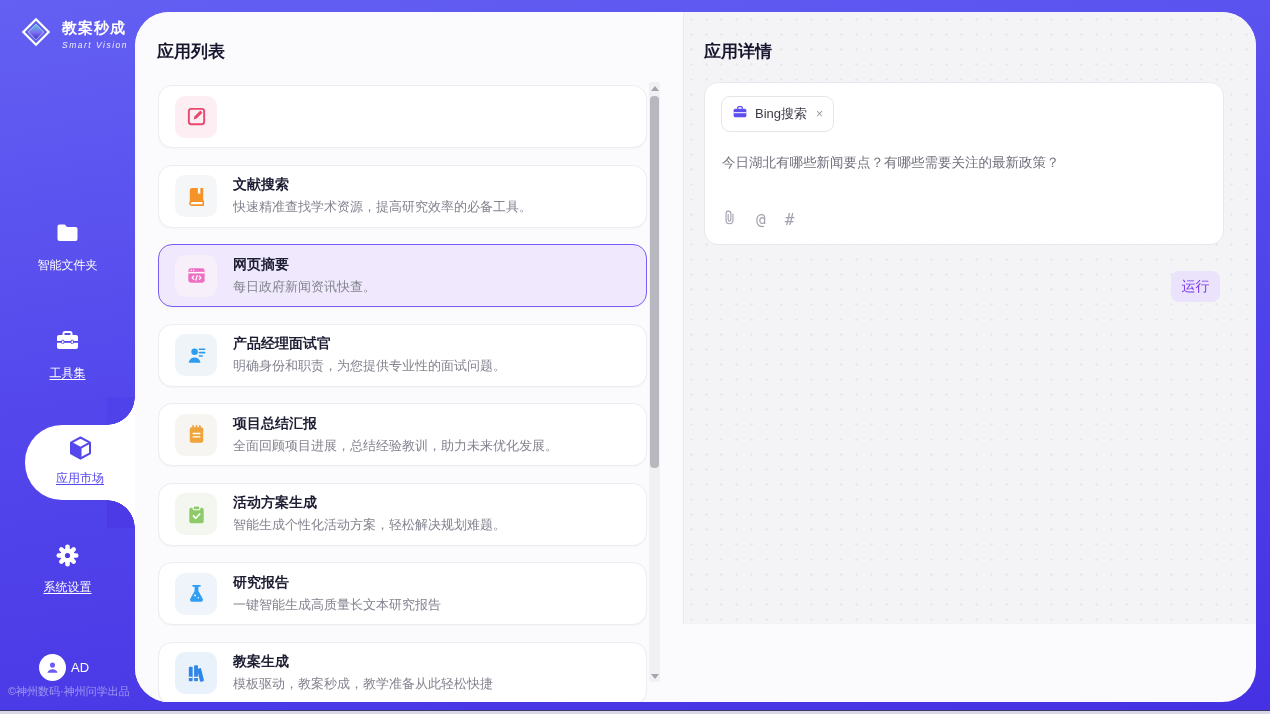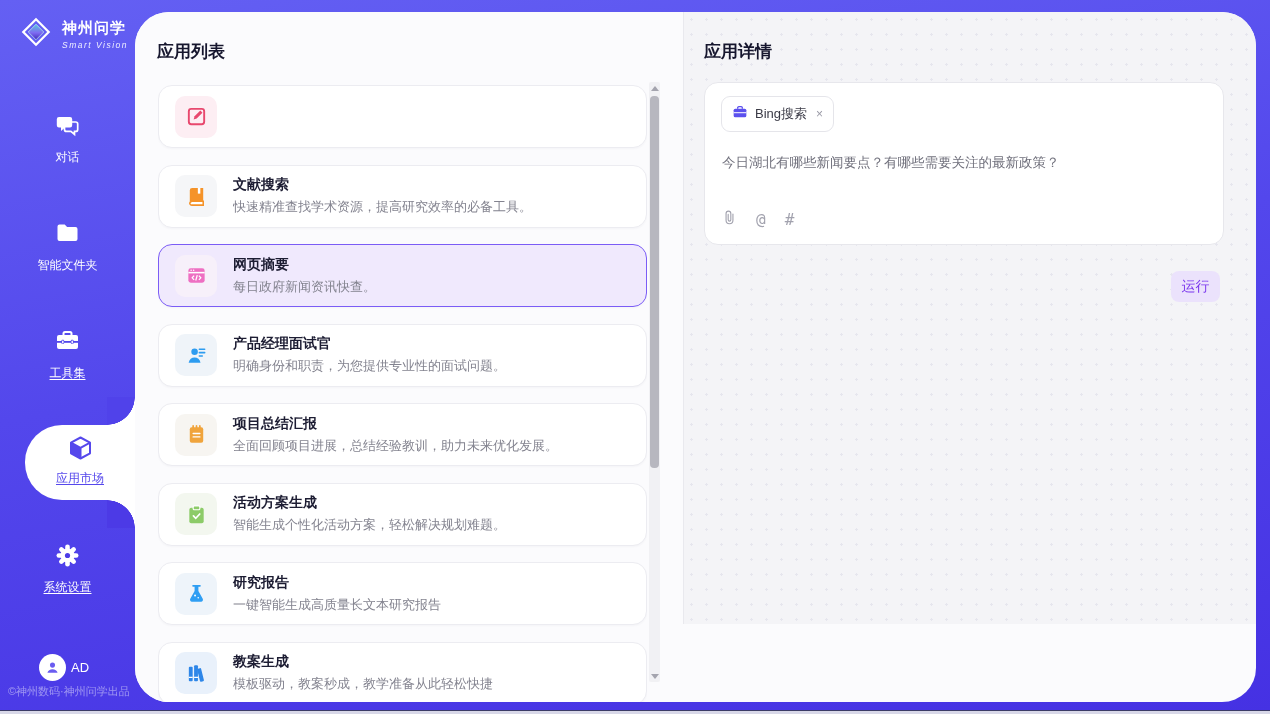--- a/index.html
+++ b/index.html
@@ -108,34 +108,25 @@
               <stop offset="0" stop-color="#59c8da"></stop>
                 <stop offset=".55" stop-color="#7f6bf2"></stop>
               <stop offset="1" stop-color="#3f2bb8"></stop>
             </linearGradient>
           </defs>
           <rect x="9" y="9" width="18" height="18" transform="rotate(45 18 18)" fill="none" stroke="#fff" stroke-width="2.2"></rect>
           <rect x="12.5" y="12.5" width="11" height="11" transform="rotate(45 18 18)" fill="url(#dg)" stroke="#cfe" stroke-width="0.6"></rect>
         </svg>
       </span>
       <span class="brand-text">
-        <span class="cn">神州问学</span>
+        <span class="cn">教案秒成</span>
         <span class="en" style="display:block">Smart Vision</span>
       </span>
     </div>
 
-    <div class="nav-item n-chat">
-      <span class="ico">
-        <svg width="27" height="27" viewBox="0 0 27 27">
-          <path d="M5 5h11a2.2 2.2 0 0 1 2.2 2.2v6.1a2.2 2.2 0 0 1-2.2 2.2h-5l-4 3.4v-3.4H5a2.2 2.2 0 0 1-2.2-2.2V7.2A2.2 2.2 0 0 1 5 5z" fill="#fff"></path>
-          <path d="M12.5 10h9.2a2 2 0 0 1 2 2v5.4a2 2 0 0 1-2 2h-1.2v3l-3.6-3h-4.4a2 2 0 0 1-2-2V12a2 2 0 0 1 2-2z" fill="none" stroke="#fff" stroke-width="1.7"></path>
-        </svg>
-      </span>
-      <span class="nav-label">对话</span>
-    </div>
 
     <div class="nav-item n-folder">
       <span class="ico">
         <svg width="27" height="27" viewBox="0 0 27 27">
           <path d="M3.5 6.5a2 2 0 0 1 2-2h5.2l2.4 2.6h8.4a2 2 0 0 1 2 2V19a2 2 0 0 1-2 2h-16a2 2 0 0 1-2-2z" fill="#fff"></path>
         </svg>
       </span>
       <span class="nav-label">智能文件夹</span>
     </div>
 

